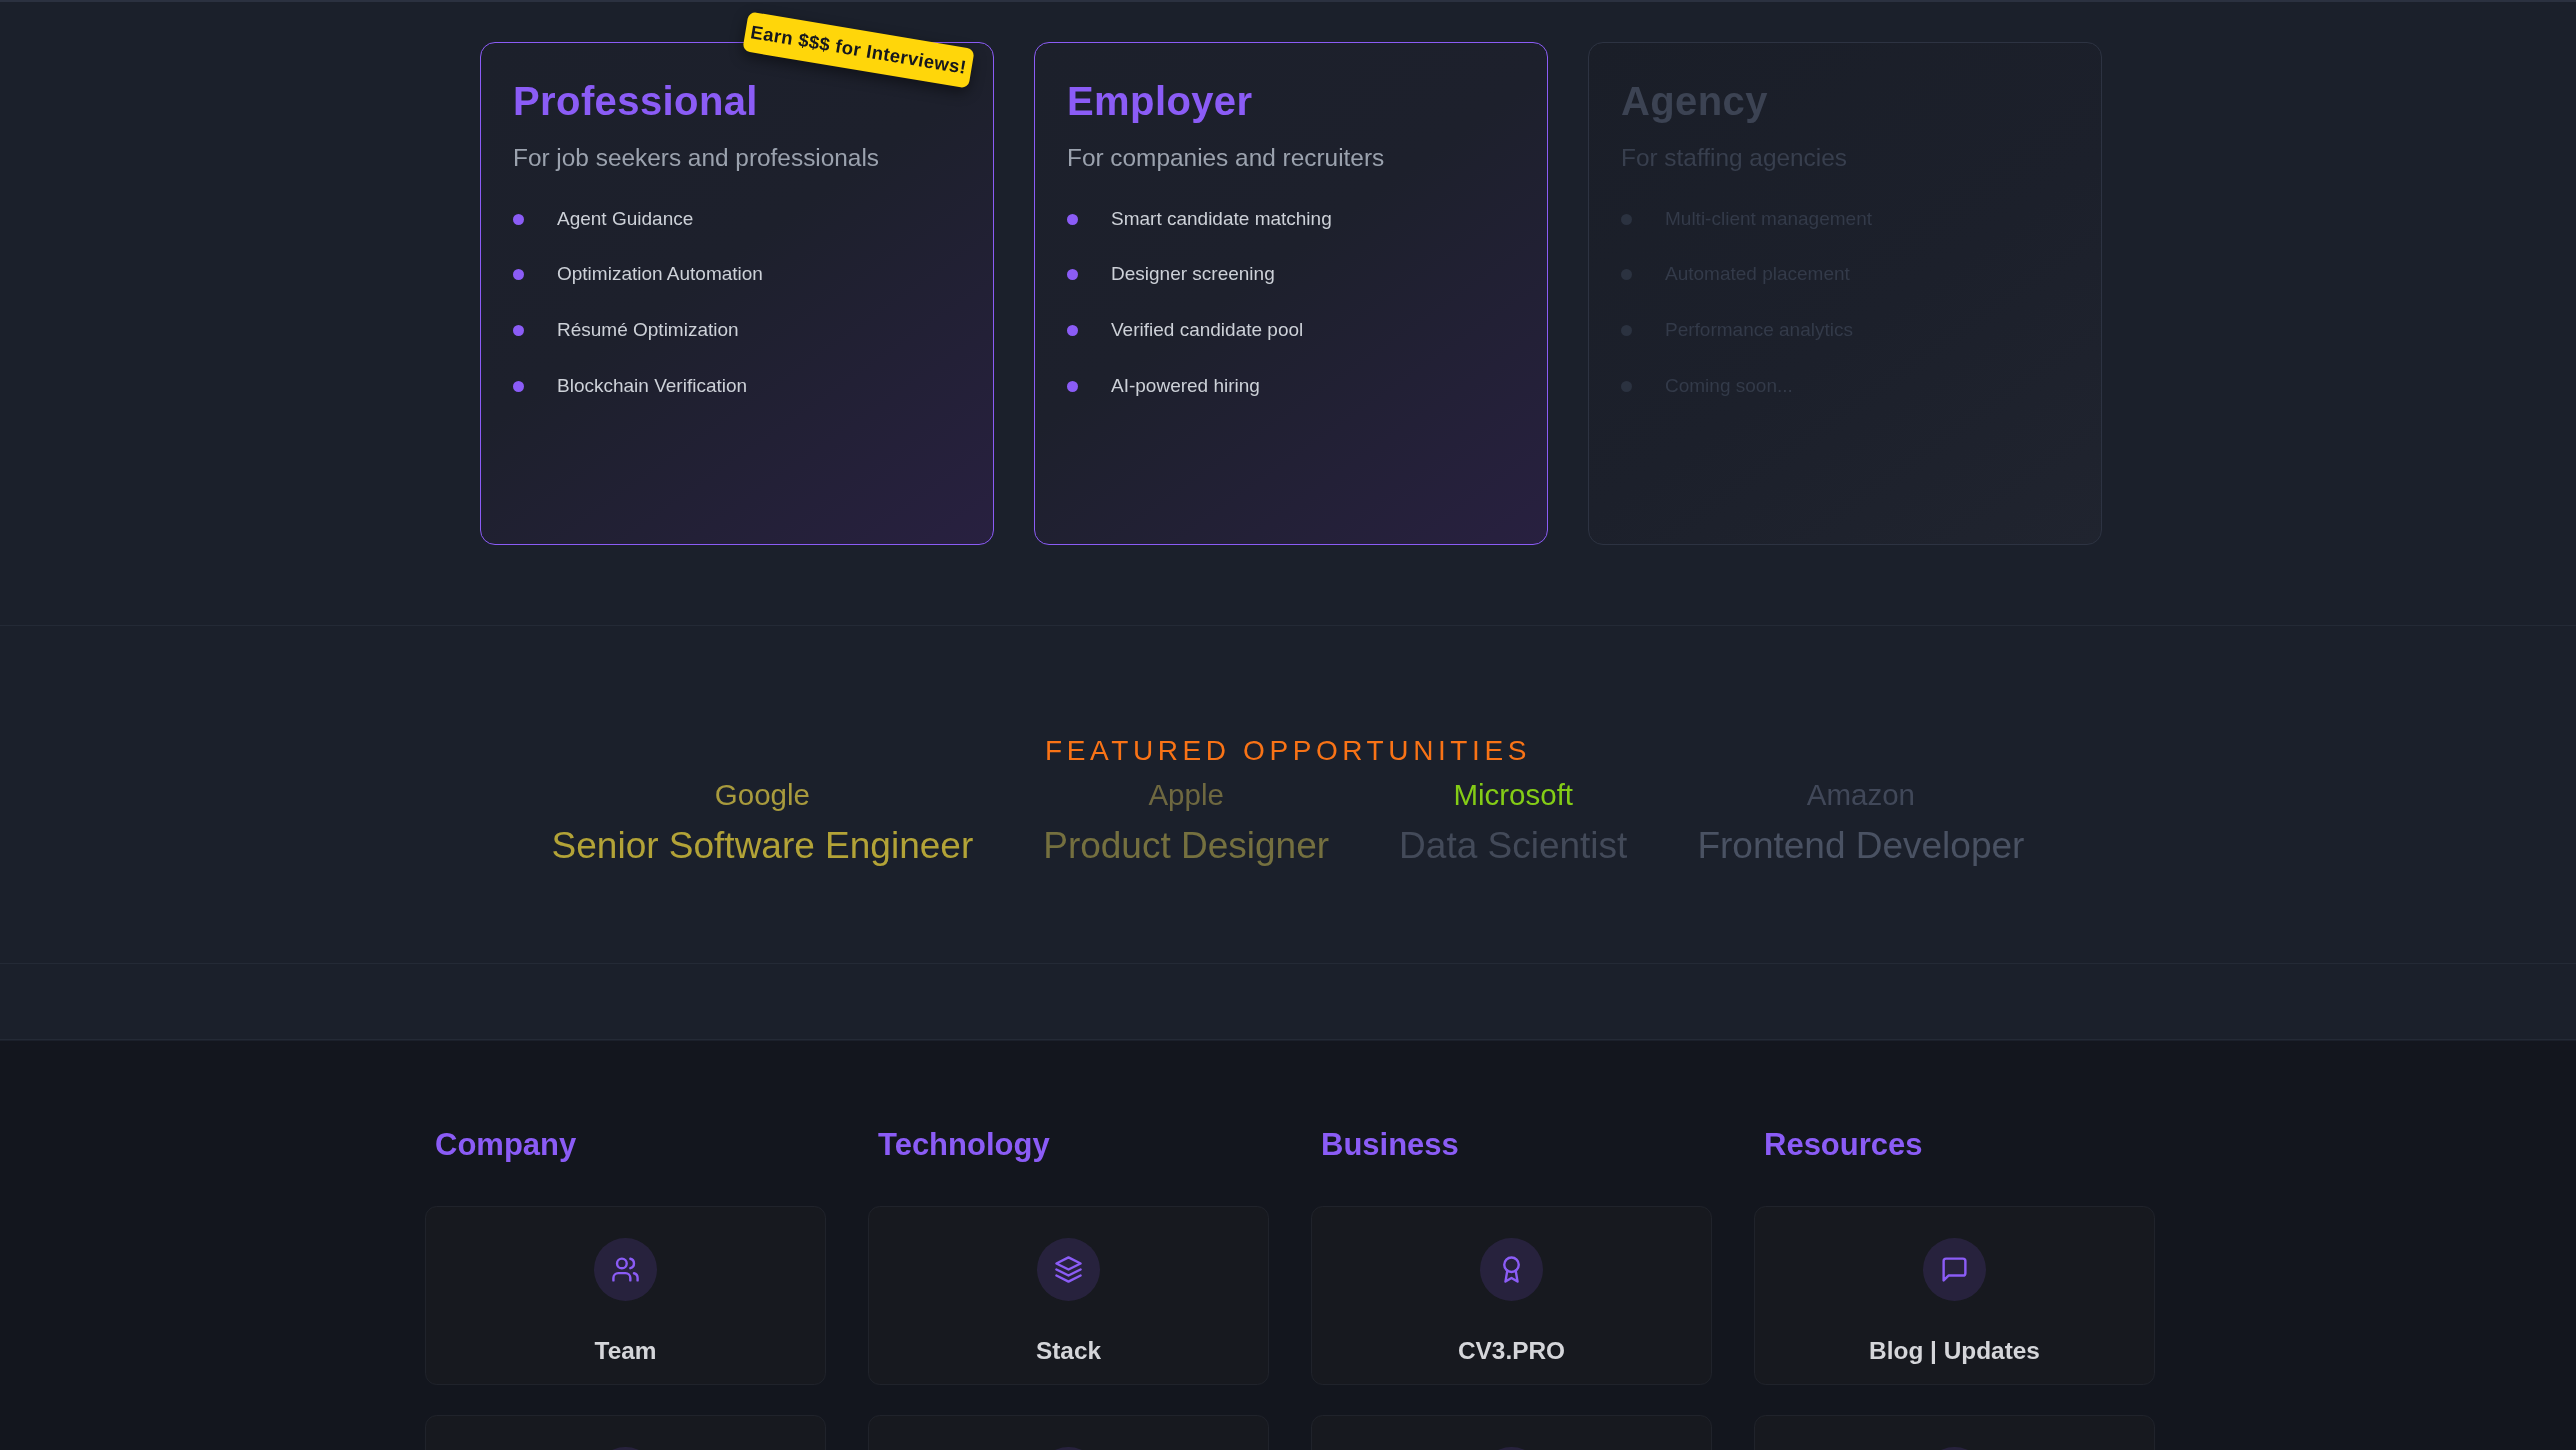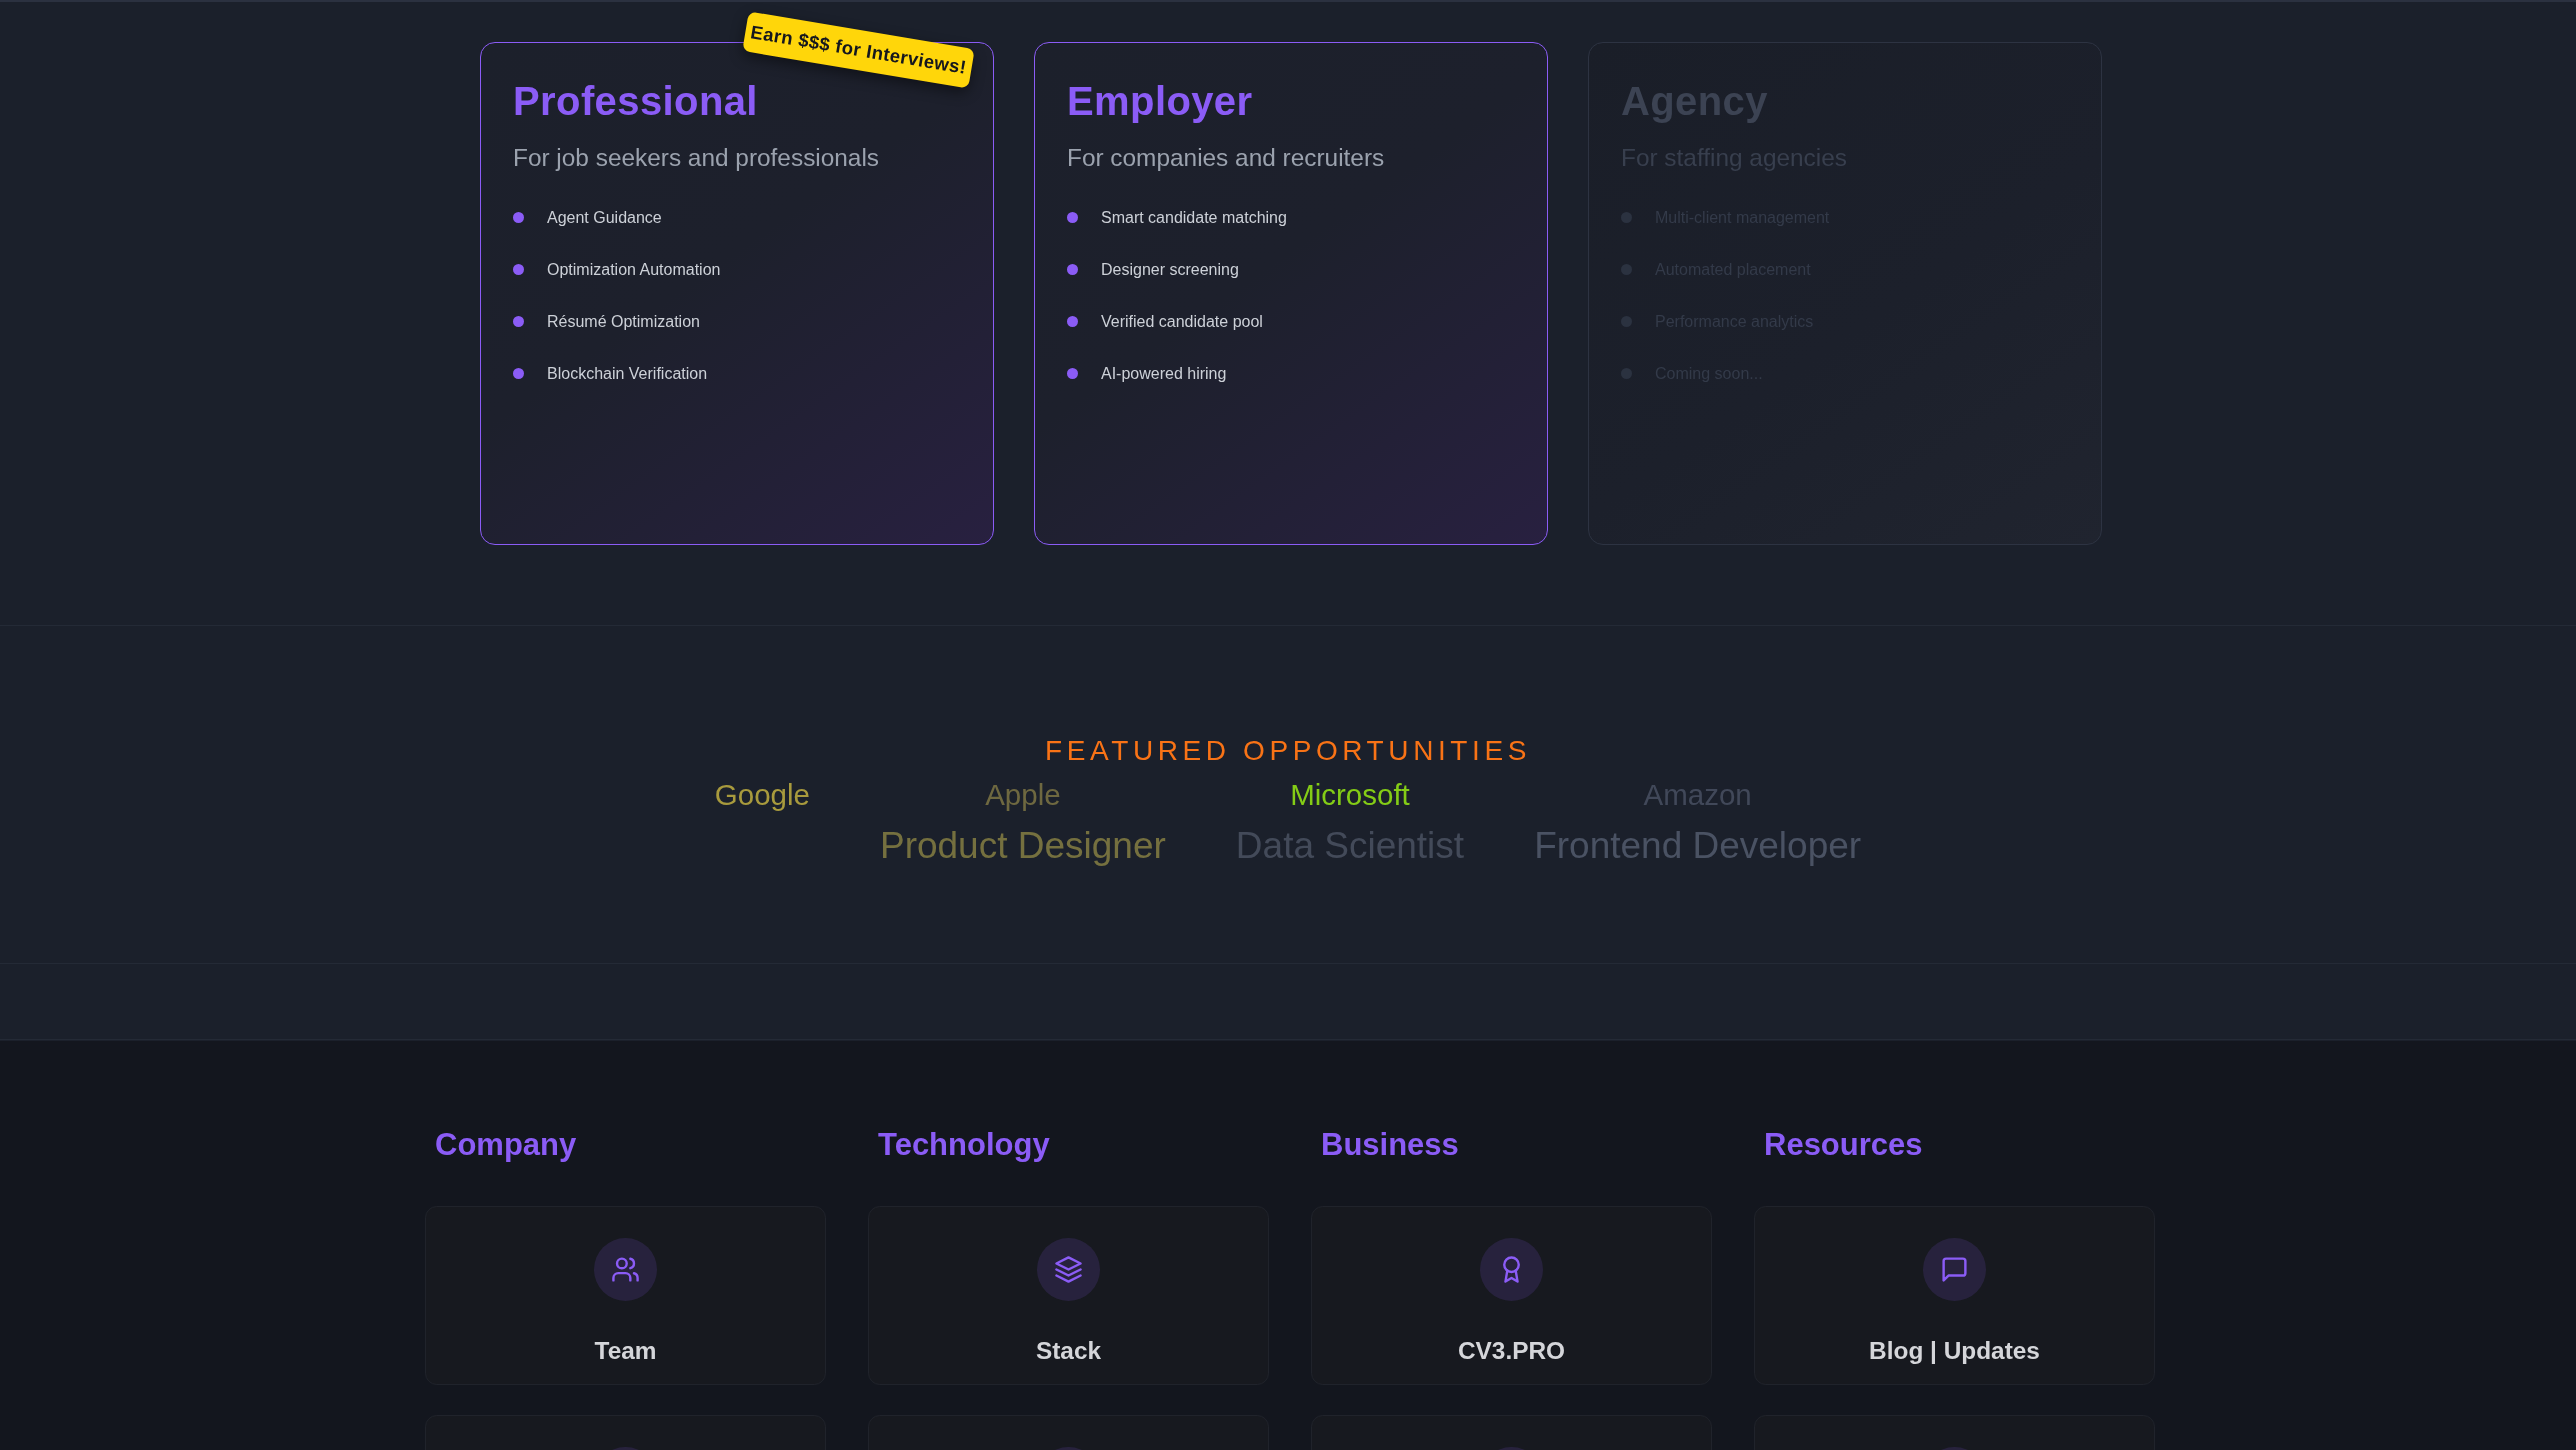--- a/index.html
+++ b/index.html
@@ -41,22 +41,22 @@
   .plan-card.disabled .plan-title { color: #3c4353; }
   .plan-subtitle {
     margin-top: 19.4px; font-size: 24.4px; color: #9ba2ae; line-height: 1.2;
   }
   .plan-card.disabled .plan-subtitle { color: #383f4e; }
   .plan-features {
     list-style: none; margin: 35px 0 0 0; padding: 0;
     display: flex; flex-direction: column; gap: 33px;
   }
   .plan-feature {
-    display: flex; align-items: center; gap: 23px;
-    font-size: 16px; line-height: 1.2; color: #cdd1d8; text-align: right;
+    display: flex; align-items: center; gap: 33px;
+    font-size: 19px; line-height: 1.2; color: #cdd1d8; text-align: right;
   }
   .bullet-dot {
     width: 11px; height: 11px; border-radius: 50%;
     background: #8b5cf6; flex: none;
   }
   .plan-card.disabled .plan-feature { color: #333a49; }
   .plan-card.disabled .bullet-dot { background: #2b3240; }
 
   
   .promo-badge {
@@ -220,20 +220,21 @@
 
 </div>
 
 <div class="promo-badge">Earn $$$ for Interviews!</div>
 
 <div class="featured-section">
   <h3 class="featured-heading">FEATURED OPPORTUNITIES</h3>
   <div class="featured-row">
     <div class="featured-item">
       <div class="featured-company" style="color: rgb(168, 154, 61);">Google</div>
+      <div class="featured-role" style="color: rgb(179, 163, 55);">Senior Software Engineer</div>
     </div>
     <div class="featured-item">
       <div class="featured-company" style="color: rgb(110, 104, 64);">Apple</div>
       <div class="featured-role" style="color: rgb(117, 112, 63);">Product Designer</div>
     </div>
     <div class="featured-item">
       <div class="featured-company" style="color: #84cc16;">Microsoft</div>
       <div class="featured-role" style="color: rgb(67, 74, 89);">Data Scientist</div>
     </div>
     <div class="featured-item">

